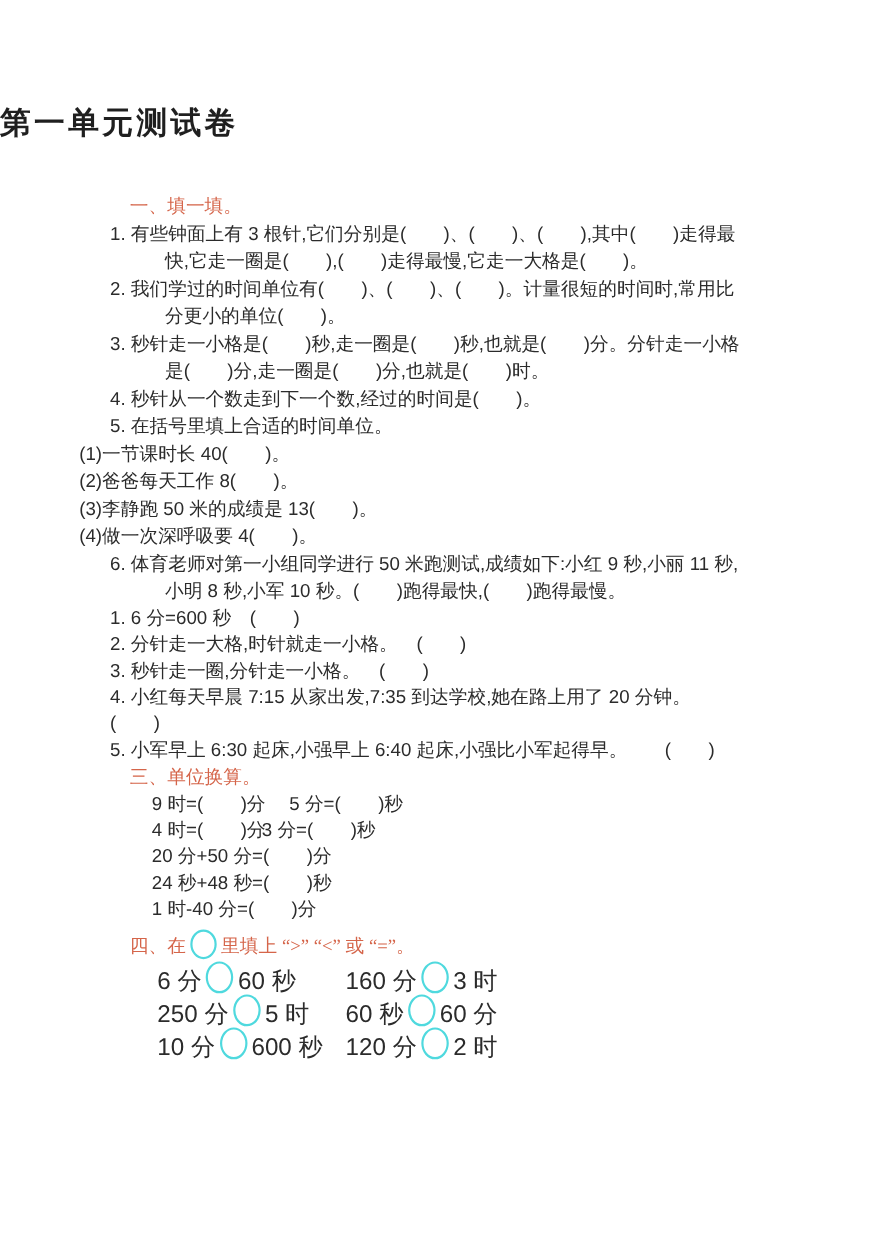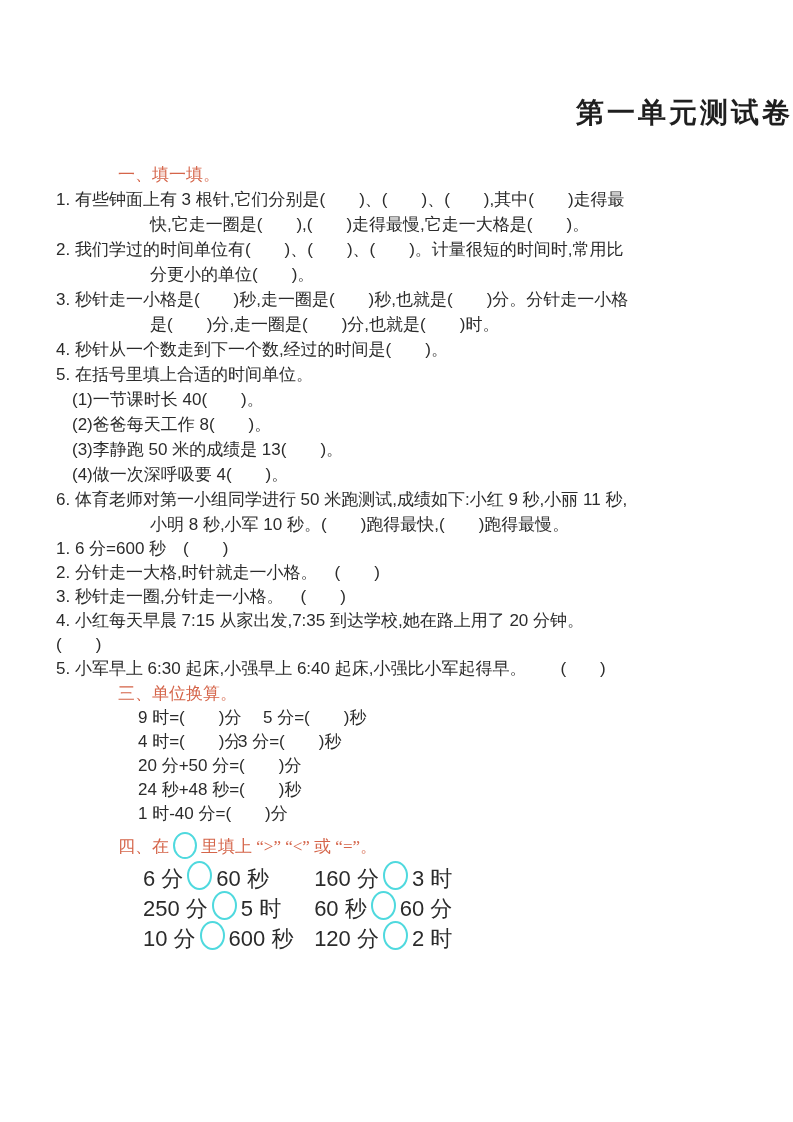--- a/index.html
+++ b/index.html
@@ -12,39 +12,39 @@
     position:relative;
     width:793px;height:1122px;
     background:#ffffff;
     overflow:hidden;
     font-family:"Liberation Sans", sans-serif;
     color:var(--text);
   }
   .title{
     margin:0;
     padding-top:95px;
-    text-align:right;
+    text-align:left;
     font-family:"Liberation Serif", serif;
     font-weight:700;
     font-size:28px;
     line-height:36px;
     letter-spacing:3px;
     color:#1f1f1f;
   }
   .sec-heading{
     margin-left:118px;
     font-family:"Liberation Serif", serif;
     font-size:17px;
     line-height:25px;
     color:var(--accent);
     white-space:nowrap;
   }
-  .first-heading{margin-top:31px;}
+  .first-heading{margin-top:44px;}
   .line{
-    margin-left:56px;
+    margin-left:100px;
     font-size:17px;
     line-height:25px;
     white-space:nowrap;
   }
   .cont{margin-left:150px;}
   .sub{margin-left:72px;}
   .s2 .line{line-height:24px;}
   .s3-line{
     margin-left:138px;
     font-size:17px;

